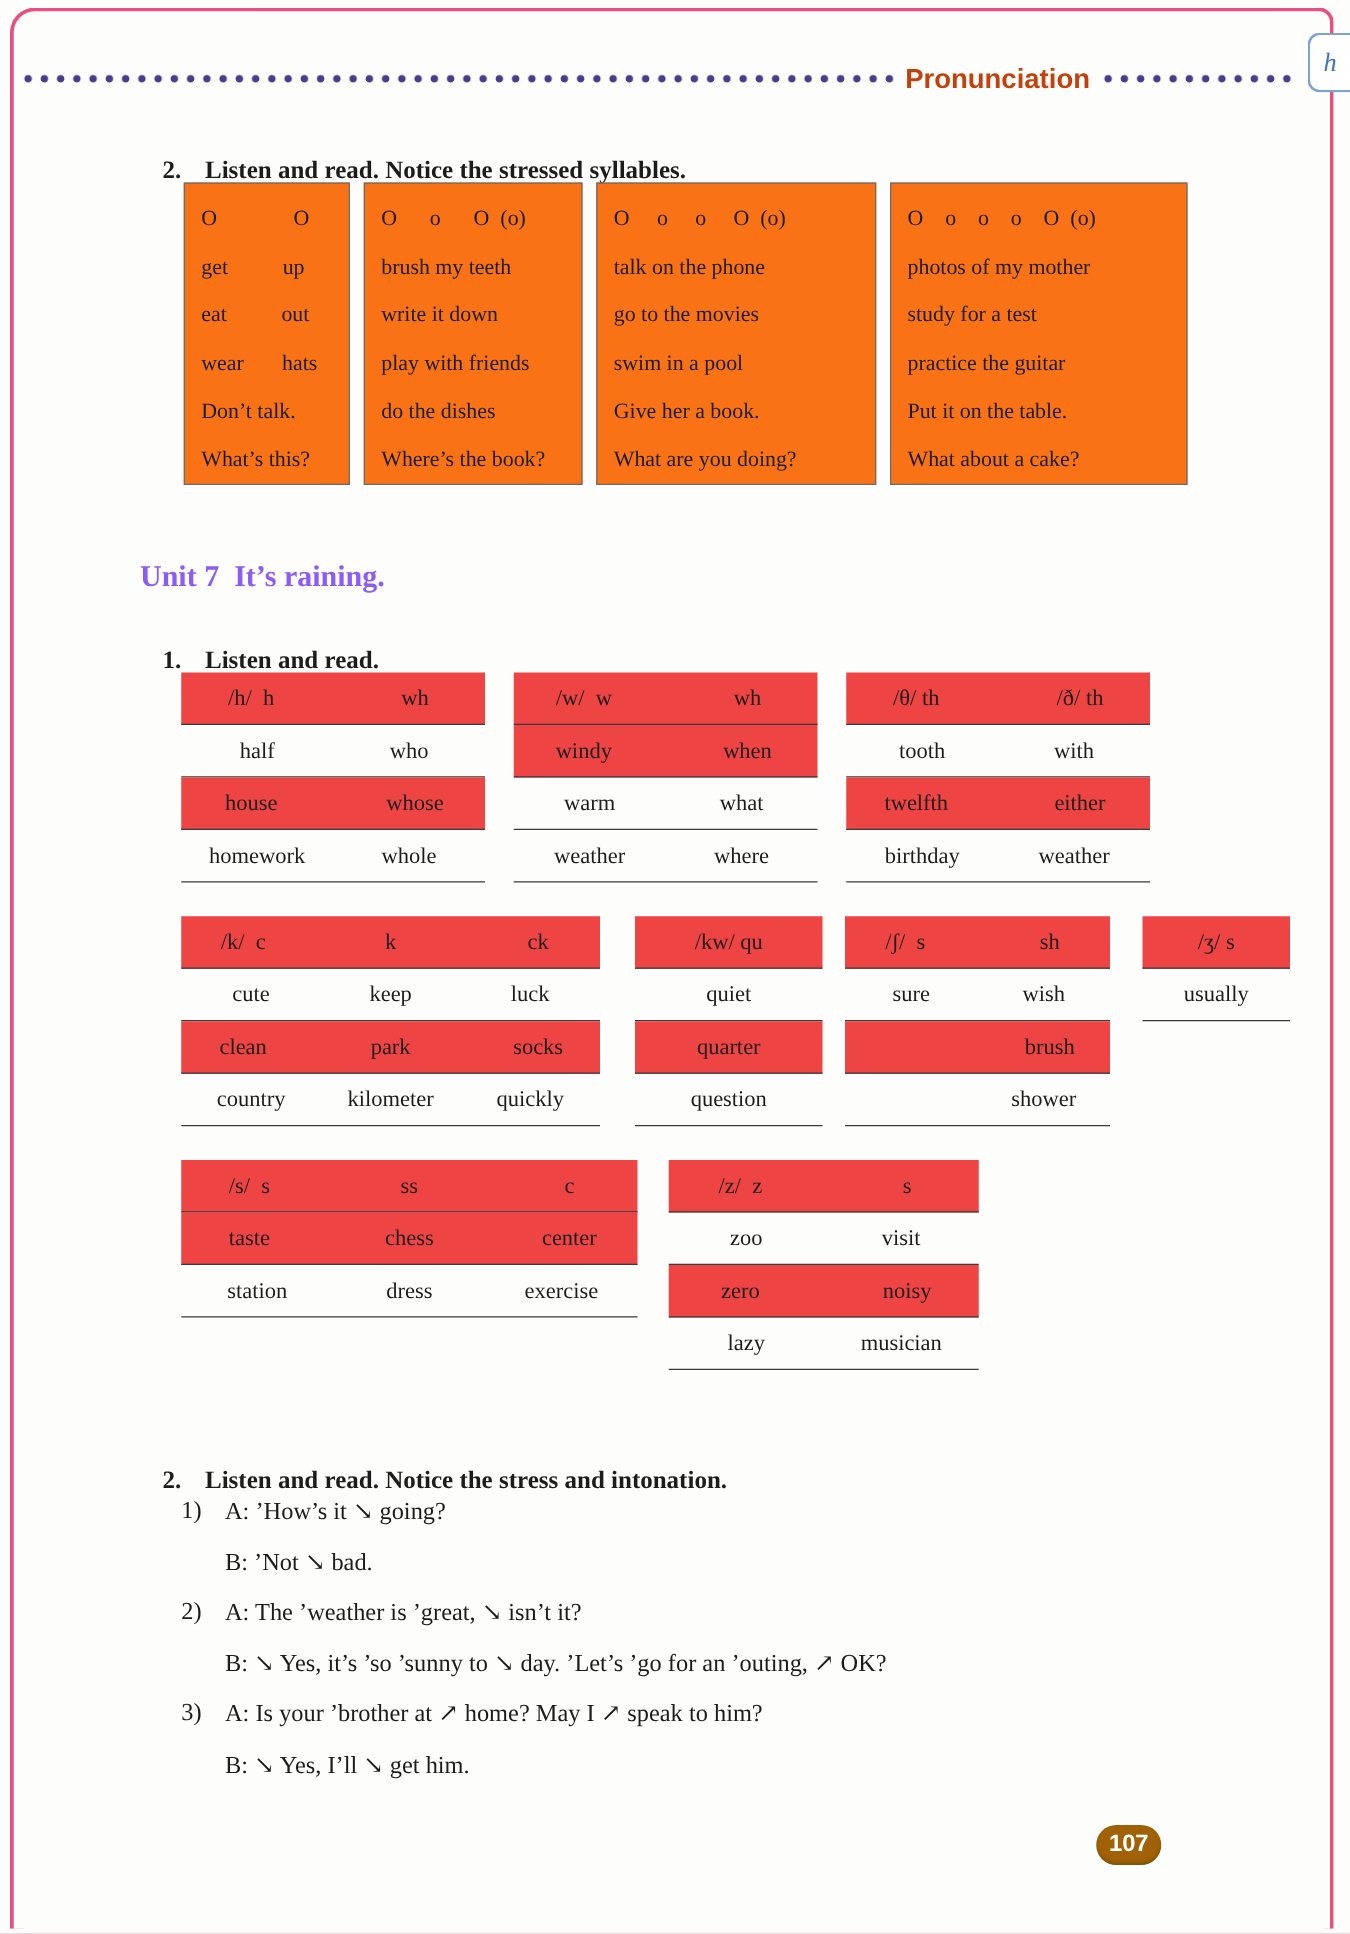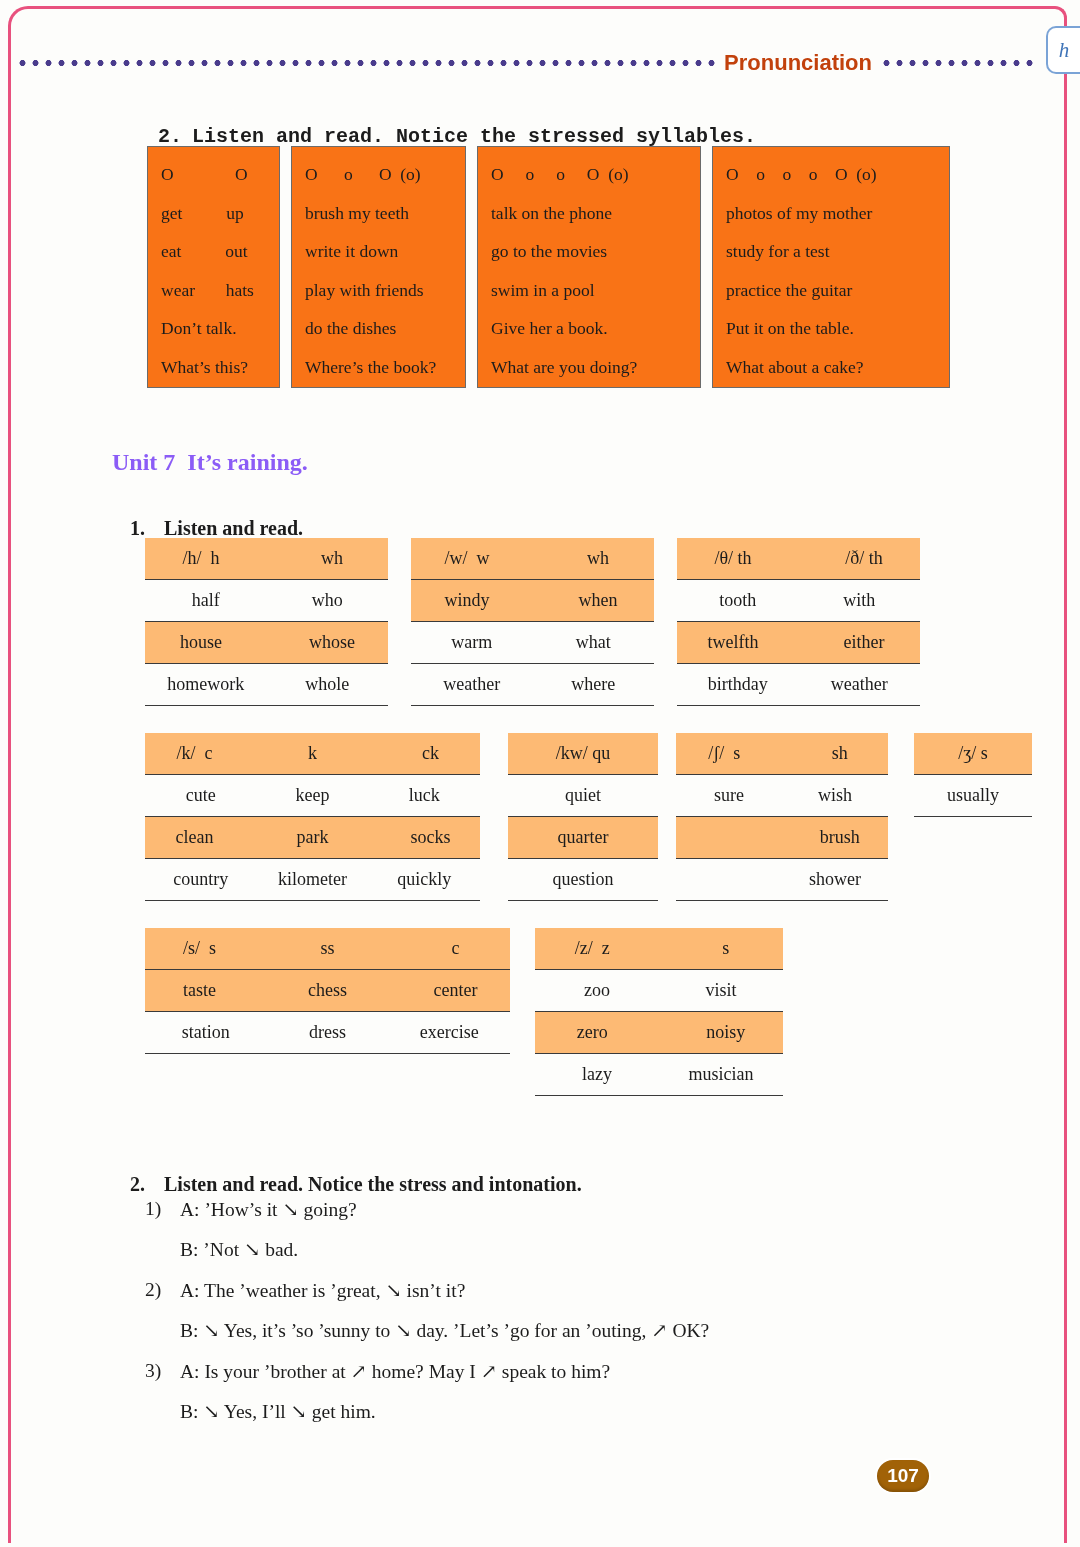--- a/index.html
+++ b/index.html
@@ -43,21 +43,21 @@
     position:absolute; right:0; top:26px; width:34px; height:48px;
     background:#fff;
     border:2.5px solid #7aa3d6; border-right:none;
     border-top-left-radius:10px; border-bottom-left-radius:10px;
     display:flex; align-items:center; justify-content:center;
     font-size:21px; font-style:italic; color:#3f74b8;
   }
   
   .hd{ position:absolute; font-size:20px; font-weight:bold; white-space:pre; }
   .hd .hd-num{ display:inline-block; width:34px; }
-  .hd-stress{ left:110px; top:102px;font-family:Liberation Mono, monospace; }
+  .hd-stress{ left:110px; top:102px; }
   .hd-ex1{ left:110px; top:494px; }
   .hd-inton{ left:110px; top:1150px; }
   .unit-title{
     position:absolute; left:112px; top:449px;
     font-size:24px; font-weight:bold; color:#8b5cf6; white-space:pre;
   }
   
   .boxes{ position:absolute; left:147px; top:146px; display:flex; gap:11px; }
   .sbox{
     border:1.4px solid #6b6b6b; height:242px; padding:8px 13px 0; background:#f97316;
@@ -76,21 +76,21 @@
   .srow2 .stable:nth-child(1){ width:335px; margin-right:28px; }
   .srow2 .stable:nth-child(2){ width:150px; margin-right:18px; }
   .srow2 .stable:nth-child(3){ width:212px; margin-right:26px; }
   .srow2 .stable:nth-child(4){ width:118px; }
   .srow3 .stable:nth-child(1){ width:365px; margin-right:25px; }
   .srow3 .stable:nth-child(2){ width:248px; }
   .trow{
     height:42px; display:flex; align-items:center;
     border-bottom:1.6px solid #3a3a3a;
   }
-  .trow.shade{ background:#fdba74;gap:19px; }
+  .trow.shade{ background:#ef4444;gap:19px; }
   .tcell{ flex:1; text-align:center; font-size:18px; white-space:pre; }
   
   .dialogue{ position:absolute; left:145px; top:1189px; }
   .dlg-line{ display:flex; align-items:center; height:40.5px; font-size:19.5px; }
   .dlg-label{ width:35px; flex:none; }
   .dlg-text{ white-space:pre; }
   
   .page-num{
     position:absolute; left:877px; top:1460px; width:52px; height:32px;
     background:#a16207; border-radius:17px;

